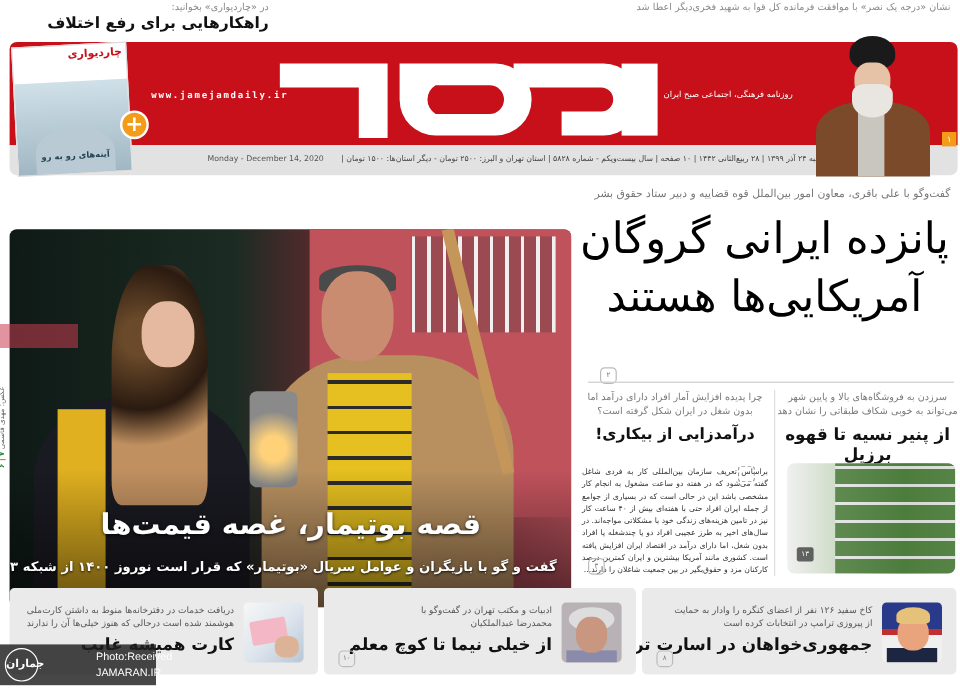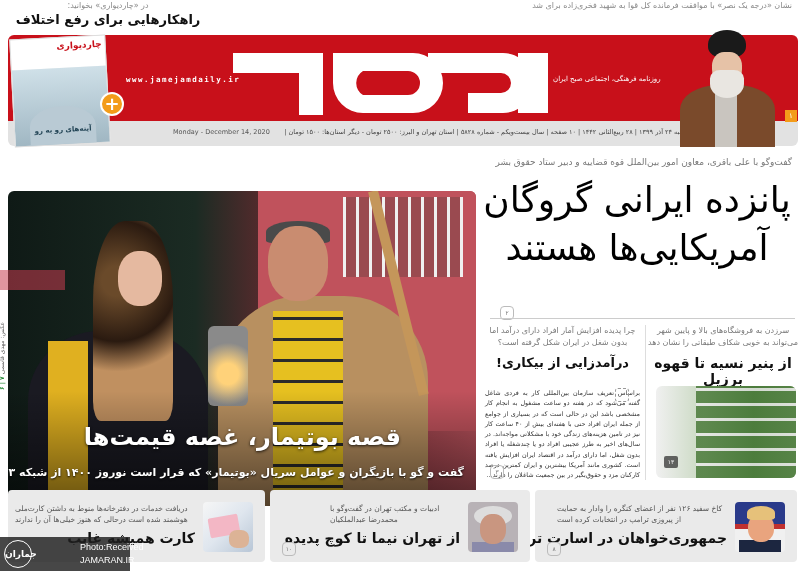--- a/index.html
+++ b/index.html
@@ -3,21 +3,21 @@
 <meta charset="utf-8">
 <style>
   * { box-sizing: border-box; margin: 0; padding: 0; }
   html, body { width: 800px; height: 573px; overflow: hidden; background: #ffffff; }
   body { font-family: "DejaVu Sans", sans-serif; position: relative; color: #111; }
 
   .top-strip { position: absolute; left: 0; top: 0; width: 800px; height: 34px; }
   .teaser { position: absolute; top: 0; direction: rtl; text-align: right; }
   .teaser .kicker { font-size: 8px; color: #888; line-height: 11px; }
   .teaser .title { font-size: 13px; font-weight: bold; color: #111; line-height: 18px; }
-  .teaser-left { left: 8px; width: 200px; text-align: center; direction: rtl; }
+  .teaser-left { left: 24px; width: 200px; text-align: right; direction: rtl; }
   .teaser-right { right: 8px; width: 320px; }
 
   .masthead { position: absolute; left: 8px; top: 35px; width: 790px; height: 112px; }
   .mast-red { position: absolute; left: 0; top: 0; width: 790px; height: 86px; background: #c8101a; border-radius: 6px 6px 0 0; }
   .mast-gray { position: absolute; left: 0; top: 86px; width: 790px; height: 25px; background: #e2e2e2; border-radius: 0 0 6px 6px; }
   .date-bar { position: absolute; left: 165px; top: 93px; width: 520px; font-size: 6.5px; color: #444; direction: rtl; text-align: right; white-space: nowrap; }
   .date-en { position: absolute; left: 165px; top: 93px; font-size: 6.5px; color: #555; }
 
   .logo { position: absolute; left: 225px; top: 8px; width: 320px; height: 72px; }
   .tagline { position: absolute; left: 545px; top: 40px; font-size: 7px; color: #fff; direction: rtl; white-space: nowrap; }
@@ -75,21 +75,21 @@
   .col-mid { position: absolute; left: 485px; top: 325px; width: 155px; direction: rtl; }
   .col-mid .kicker { font-size: 8px; color: #777; text-align: center; line-height: 12px; }
   .col-mid .title { font-size: 13px; font-weight: bold; text-align: center; margin-top: 6px; }
   .col-mid .body { font-size: 6.4px; color: #333; line-height: 10.3px; text-align: justify; margin-top: 18px; }
   .mid-icon { position: absolute; left: 615px; top: 388px; width: 14px; height: 14px; border: 1px dashed #999; border-radius: 3px; }
   .mid-ref { position: absolute; left: 490px; top: 465px; }
 
   .bottom-strip { position: absolute; left: 0; top: 490px; width: 800px; height: 70px; }
   .bottom-card { position: absolute; top: 0; height: 72px; background: #eaeaea; border-radius: 4px; direction: rtl; }
   .bc-thumb { position: absolute; top: 12px; right: 12px; width: 50px; height: 50px; border-radius: 4px; overflow: hidden; }
-  .bc-kicker { position: absolute; top: 13px; right: 70px; font-size: 7.5px; color: #555; line-height: 11px; text-align: left; }
+  .bc-kicker { position: absolute; top: 13px; right: 70px; font-size: 7.5px; color: #555; line-height: 11px; text-align: right; }
   .bc-title { position: absolute; top: 40px; right: 70px; font-size: 14px; font-weight: bold; color: #111; white-space: nowrap; }
   .bc-ref { position: absolute; left: 12px; top: 52px; }
   .thumb-trump { background: linear-gradient(#2a3a8a 0 45%, #c03030 45% 55%, #f0f0f0 55% 100%); }
   .thumb-trump .hair { position: absolute; left: 12px; top: 4px; width: 28px; height: 14px; background: #e6c17a; border-radius: 50% 50% 20% 20%; }
   .thumb-trump .face { position: absolute; left: 13px; top: 12px; width: 26px; height: 28px; background: #e9a47e; border-radius: 45%; }
   .thumb-trump .suit { position: absolute; left: 4px; top: 38px; width: 42px; height: 12px; background: #1c2640; }
   .thumb-man { background: #b8b2b6; }
   .thumb-man .hair { position: absolute; left: 6px; top: 4px; width: 38px; height: 20px; background: #ddd; border-radius: 50%; }
   .thumb-man .face { position: absolute; left: 12px; top: 12px; width: 26px; height: 30px; background: #c99680; border-radius: 45%; }
   .thumb-man .shirt { position: absolute; left: 4px; top: 40px; width: 42px; height: 10px; background: #8a8aaa; }
@@ -103,21 +103,21 @@
 </style>
 </head>
 <body>
 
 <div class="top-strip">
   <div class="teaser teaser-left">
     <div class="kicker">در «چاردیواری» بخوانید:</div>
     <div class="title">راهکارهایی برای رفع اختلاف زوجین</div>
   </div>
   <div class="teaser teaser-right">
-    <div class="kicker">نشان «درجه یک نصر» با موافقت فرمانده کل قوا به شهید فخری‌زاده برای شد</div>
+    <div class="kicker">نشان «درجه یک نصر» با موافقت فرمانده کل قوا به شهید فخری‌دیگر اعطا شد</div>
   </div>
 </div>
 
 <div class="masthead">
   <div class="mast-red"></div>
   <div class="mast-gray"></div>
 
   <div class="logo" title="">
     <svg width="320" height="72" viewBox="0 0 320 72">
       <path d="M0 10 H90 V72 H66 V30 H0 Z" fill="#fff"></path>
@@ -209,21 +209,21 @@
     <div class="bc-ref page-ref">۸</div>
   </div>
 
   <div class="bottom-card" style="left:270px; width:260px;">
     <div class="bc-thumb thumb-man">
       <div class="shirt"></div>
       <div class="hair"></div>
       <div class="face"></div>
     </div>
     <div class="bc-kicker" style="width:130px;">ادبیات و مکتب تهران در گفت‌وگو با محمدرضا عبدالملکیان</div>
-    <div class="bc-title">از تهران نیما تا کوچ پدیده</div>
+    <div class="bc-title">از خیلی نیما تا کوچ معلم</div>
     <div class="bc-ref page-ref">۱۰</div>
   </div>
 
   <div class="bottom-card" style="left:8px; width:257px;">
     <div class="bc-thumb thumb-cards">
       <div class="card1"></div>
       <div class="hand"></div>
     </div>
     <div class="bc-kicker" style="width:180px;">دریافت خدمات در دفترخانه‌ها منوط به داشتن کارت‌ملی هوشمند شده است درحالی که هنوز خیلی‌ها آن را ندارند</div>
     <div class="bc-title">کارت همیشه غایب</div>

